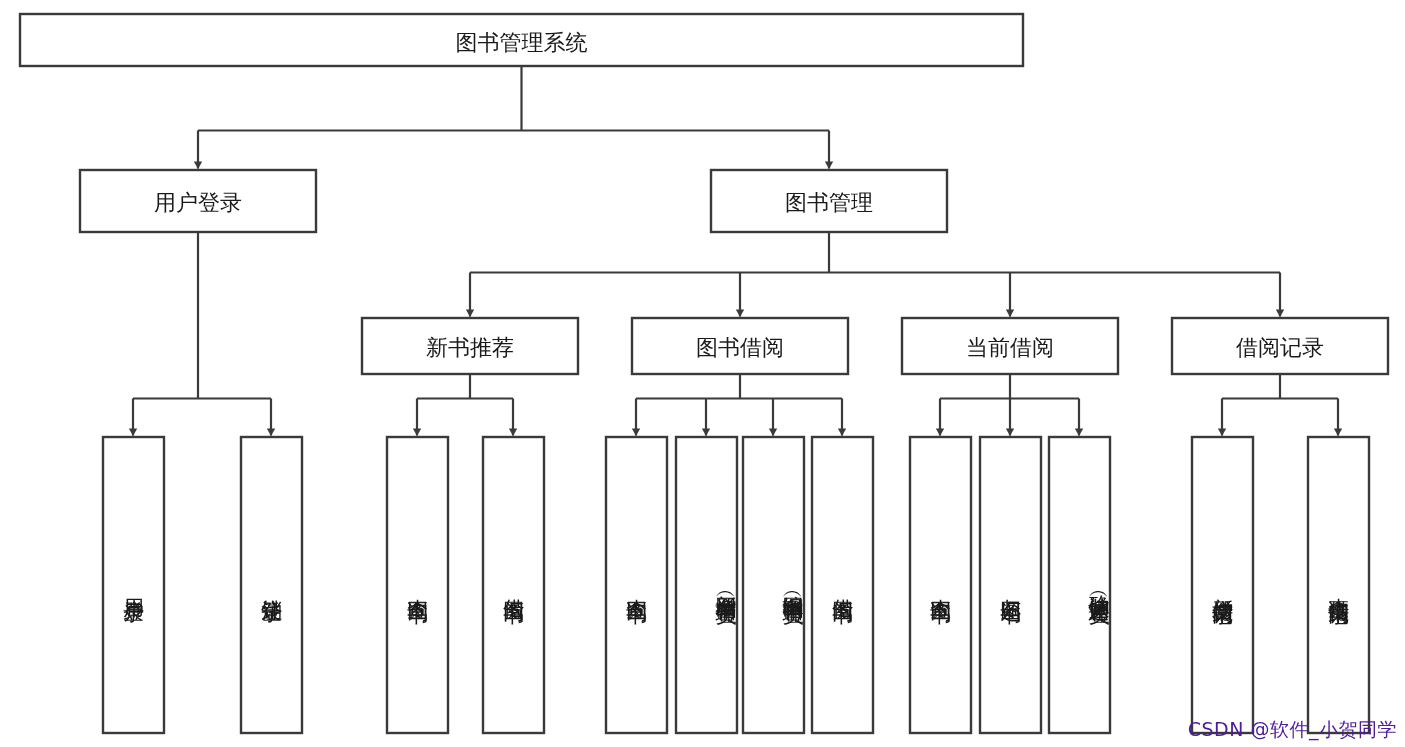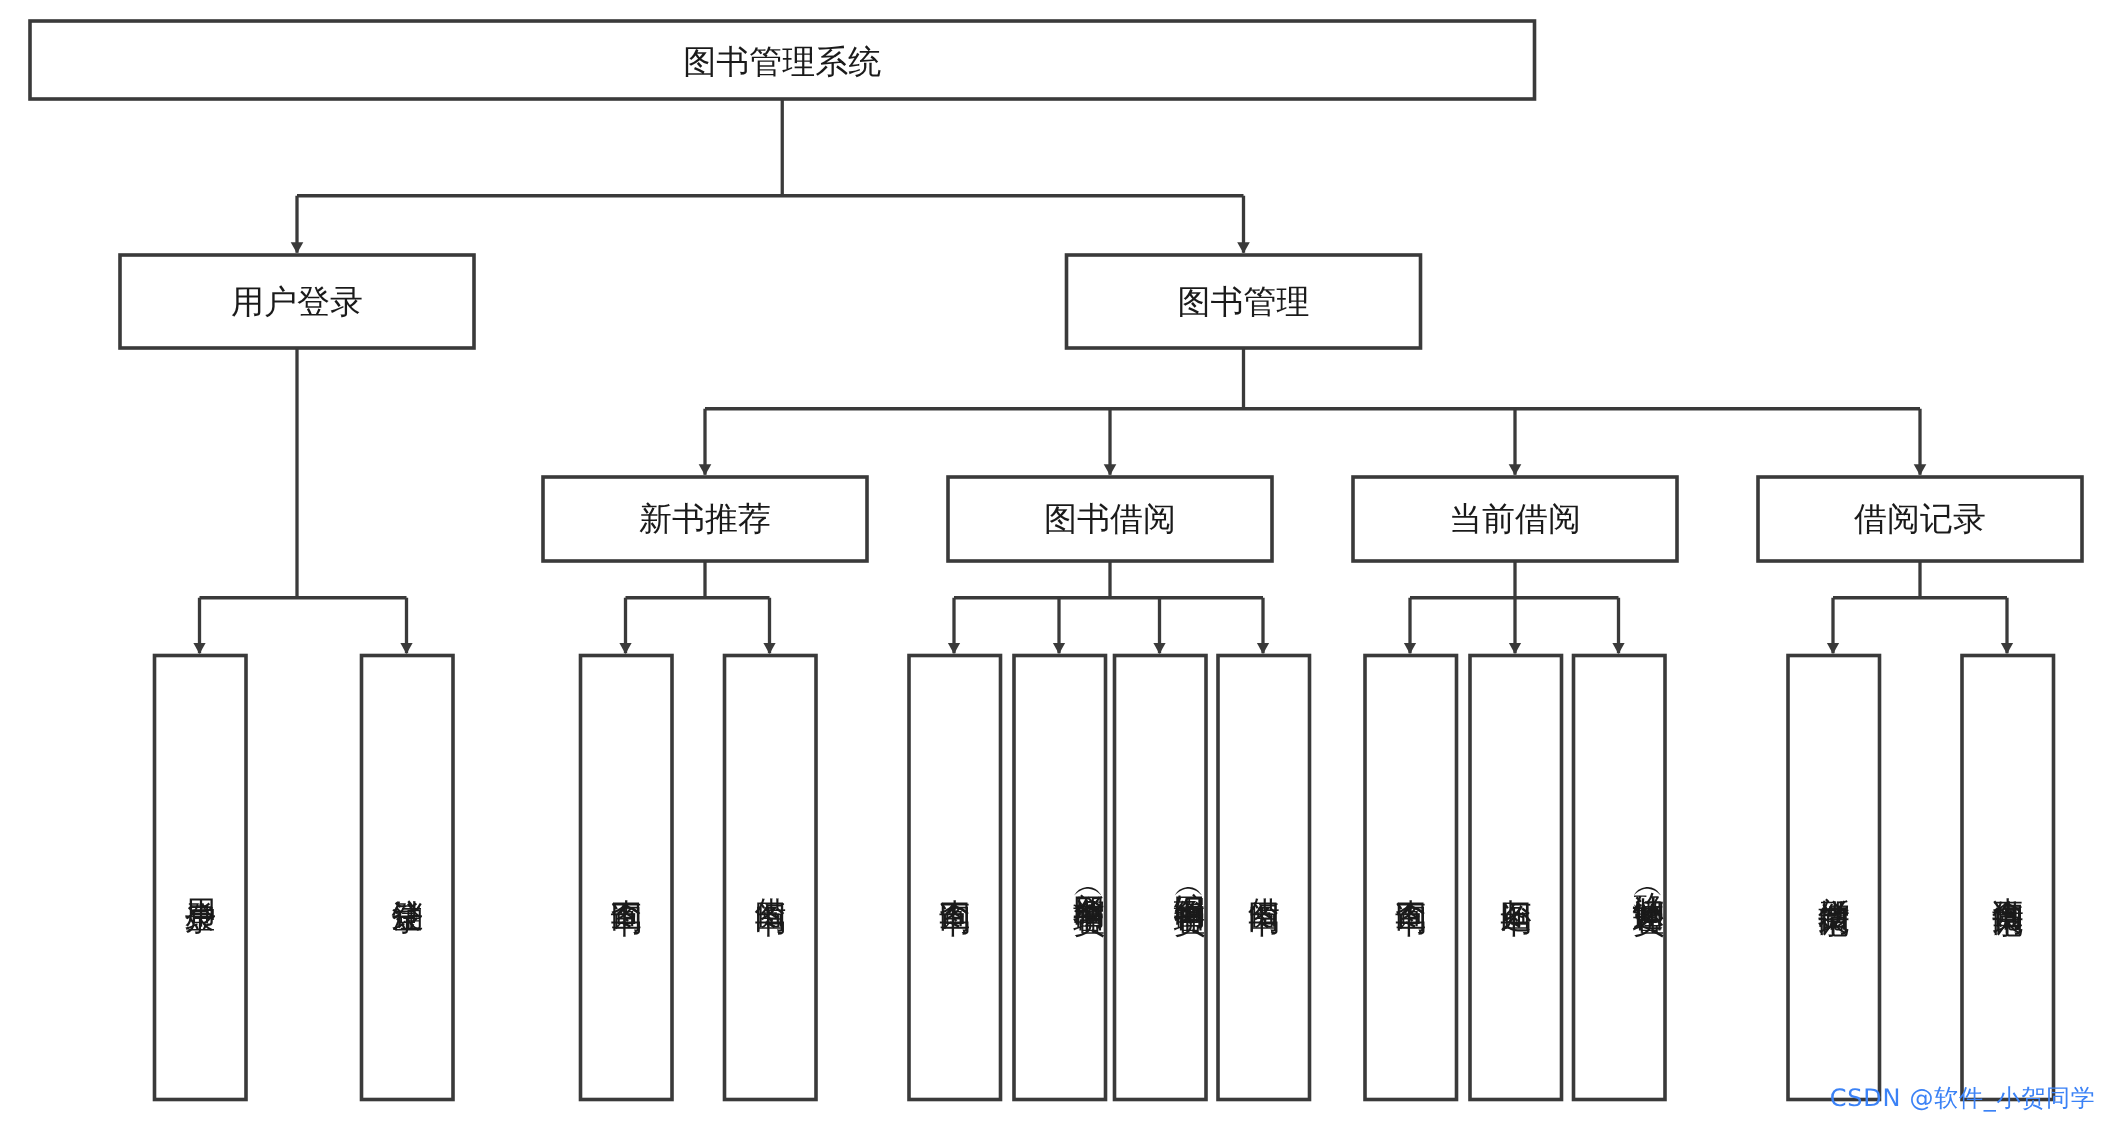--- a/index.html
+++ b/index.html
@@ -64,22 +64,22 @@
     justify-content: center;
     text-align: center;
     white-space: nowrap;
     pointer-events: none;
   }
   .watermark {
     position: absolute;
     right: 8px;
     bottom: 4px;
     font-family: "DejaVu Sans", "Liberation Sans", sans-serif;
-    font-size: 16px;
-    color: #3b82f6;
+    font-size: 19px;
+    color: #4c1d95;
     letter-spacing: 0.5px;
     white-space: nowrap;
   }
 </style>
 </head>
 <body>
 
 <div id="diagram-root">
 
   <svg class="diagram-canvas" viewBox="0 0 1405 747">

